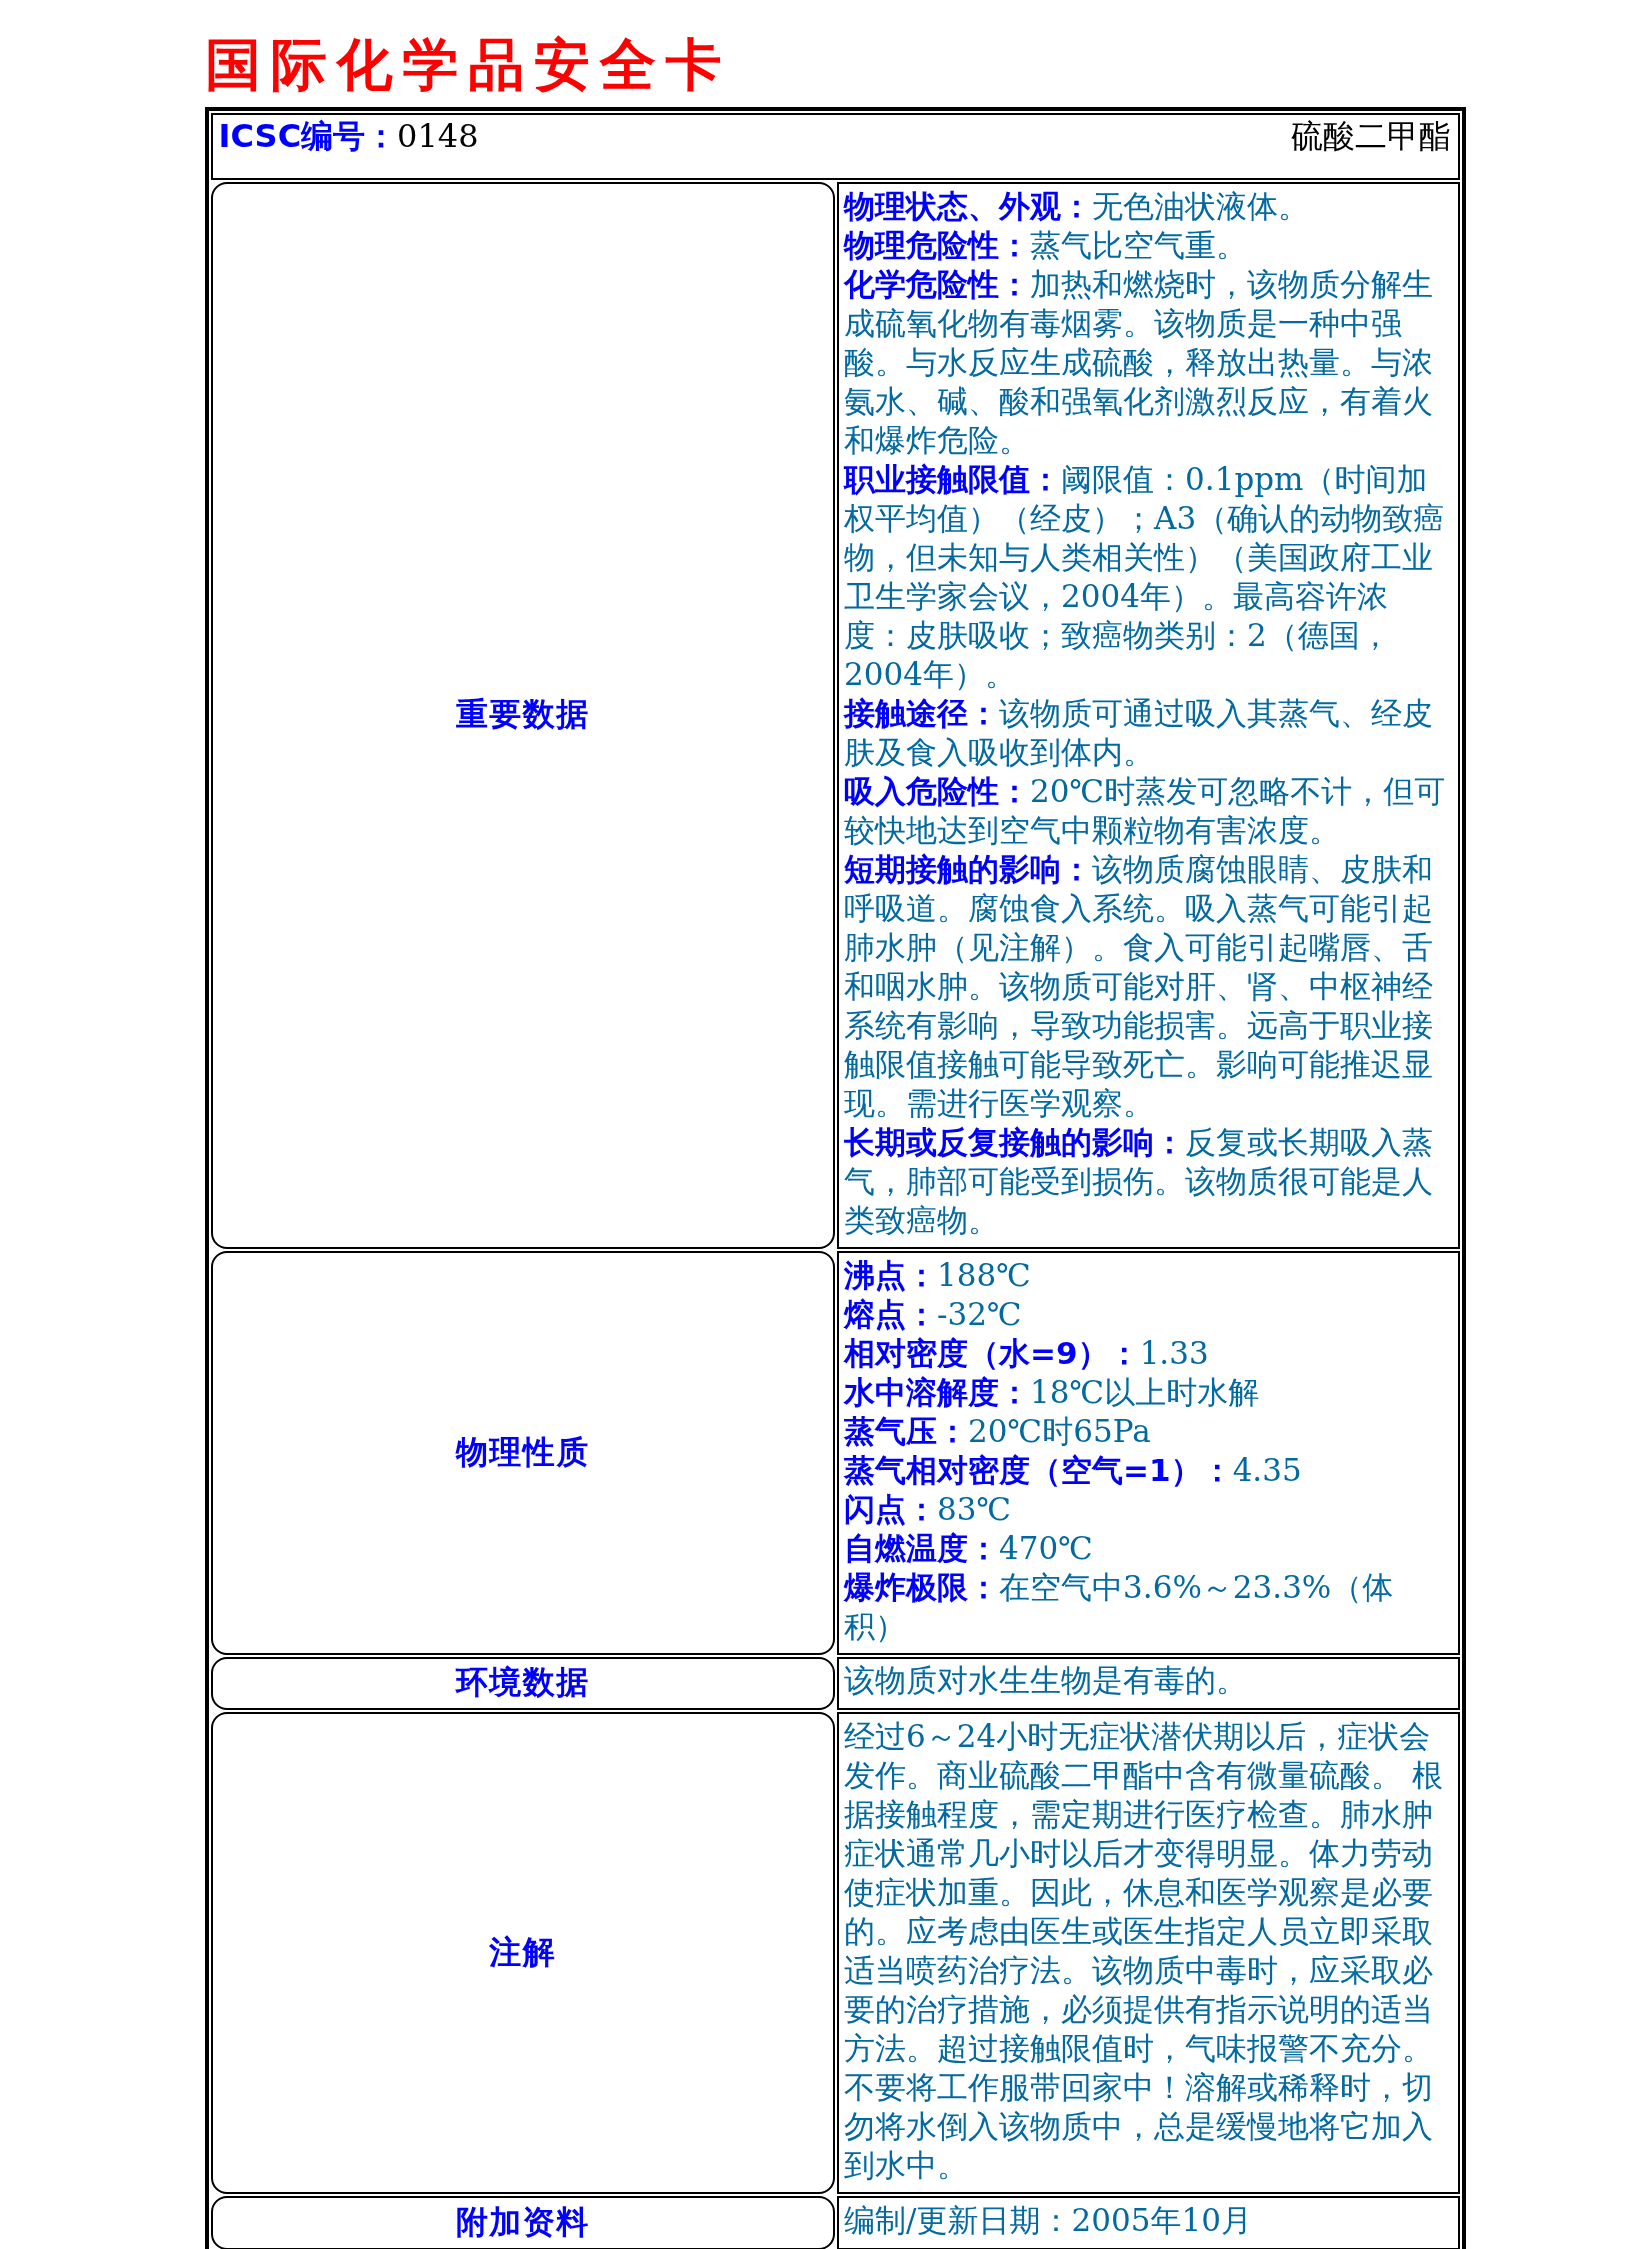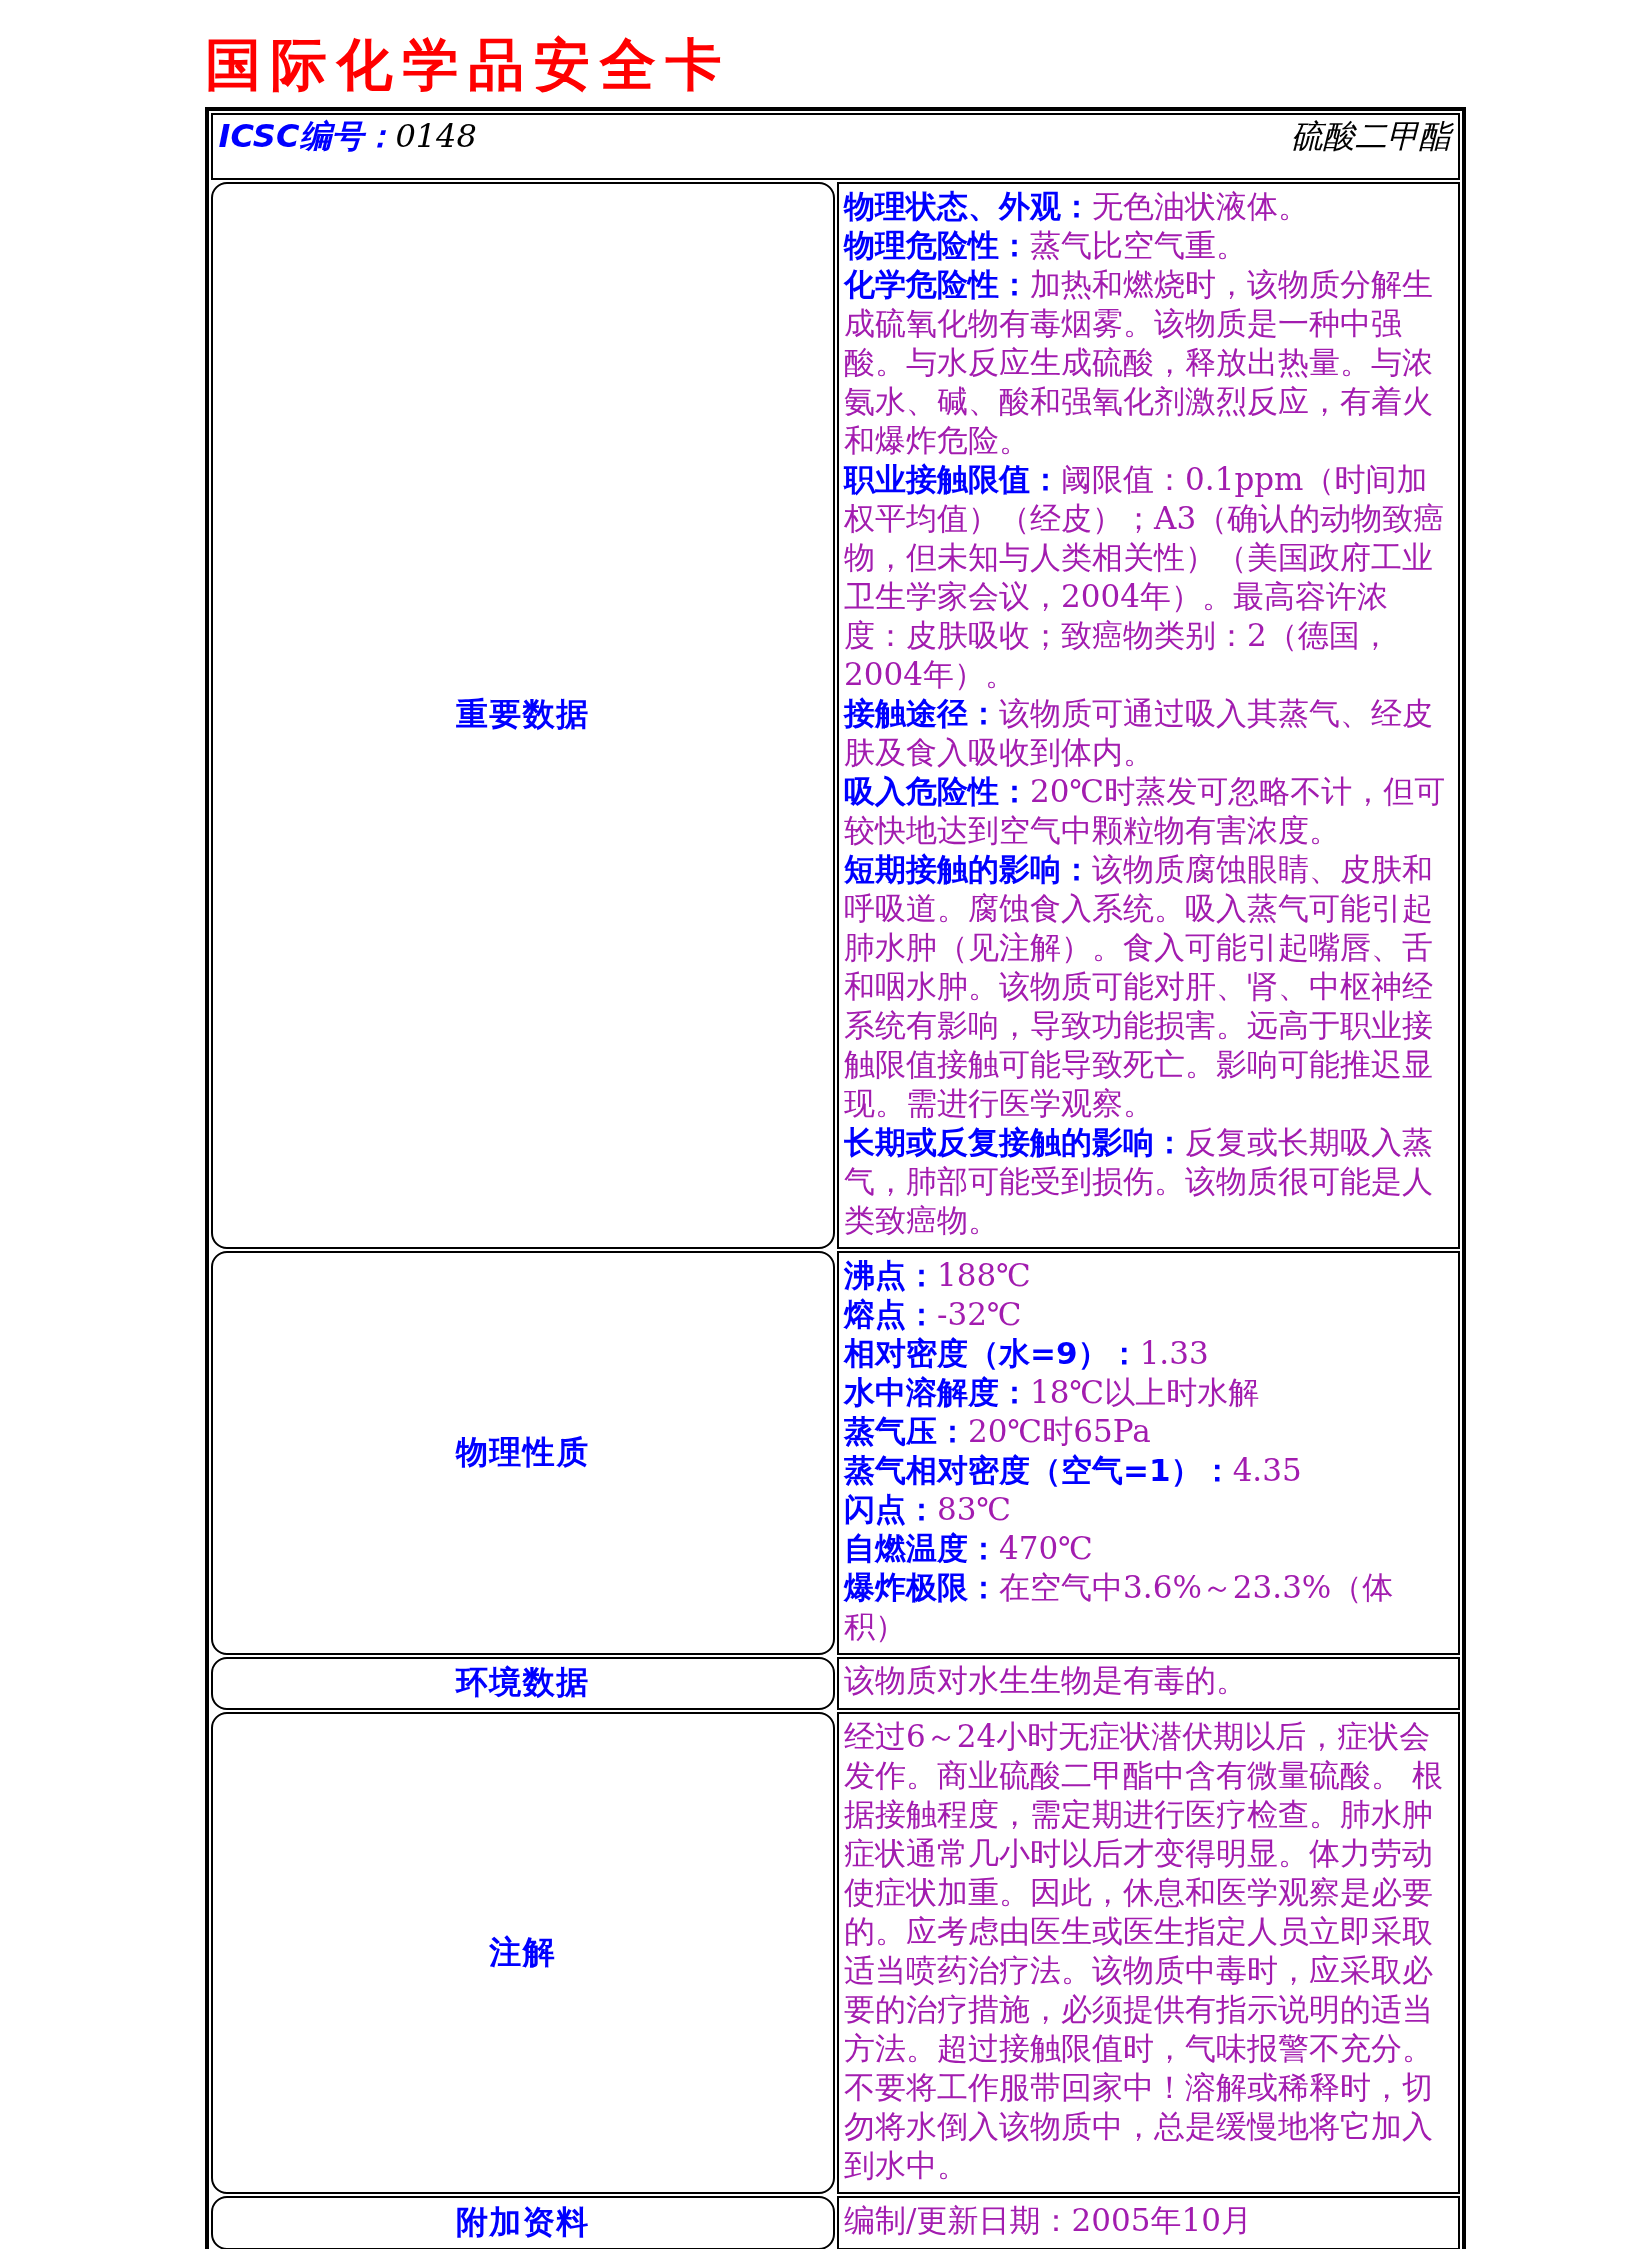--- a/index.html
+++ b/index.html
@@ -40,27 +40,27 @@
   .content-cell {
     padding: 2.8px 8.4px 7px 5.6px;
     font-family: "DejaVu Serif", serif;
     font-size: 31px; line-height: 39px;
   }
   .item { margin: 0; }
   .lbl {
     color: #0000ff; font-weight: bold;
     font-family: "DejaVu Sans", sans-serif;
   }
-  .txt { color: #a21caf; font-family: "DejaVu Serif", serif; }
+  .txt { color: #0369a1; font-family: "DejaVu Serif", serif; }
 
   .header-cell {
     height: 45px; padding: 4.2px 7px 14px 5.6px;
     font-size: 32px; line-height: 35px;
   }
-  .hdr-flex { display: flex; justify-content: space-between; align-items: flex-start; font-style: italic; }
+  .hdr-flex { display: flex; justify-content: space-between; align-items: flex-start; }
   .serif { font-family: "DejaVu Serif", serif; }
 
   .env-cell { height: 34px; }
   .extra-cell { height: 35px; }
 
   .logos-cell { padding: 11.2px 84px 9.8px 7px; }
 </style>
 </head>
 <body>
 

